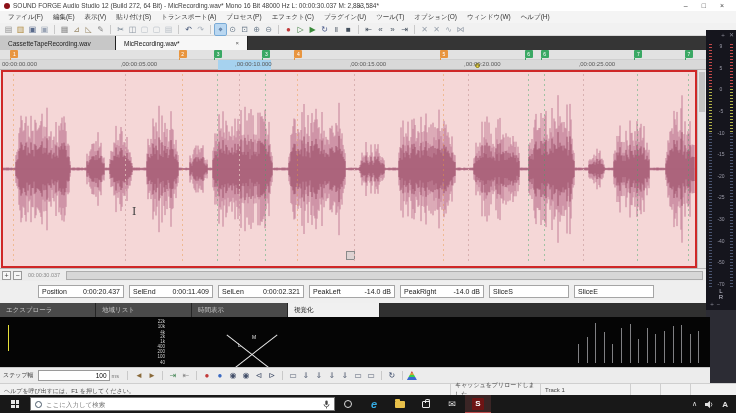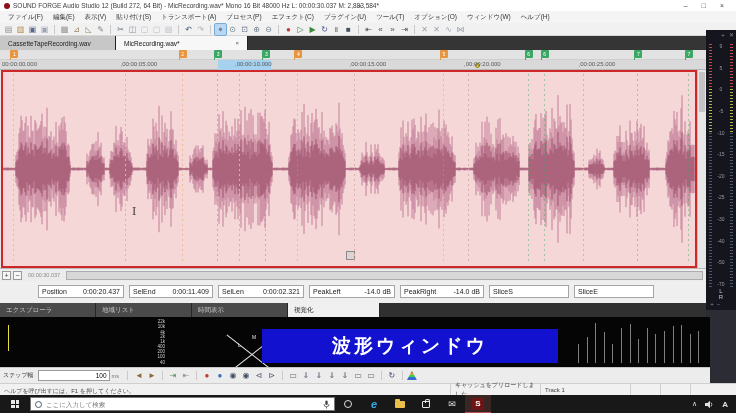--- a/index.html
+++ b/index.html
@@ -359,23 +359,20 @@
       <div class="ptab">地域リスト</div>
       <div class="ptab">時間表示</div>
       <div class="ptab active">視覚化</div>
     </div>
   <div id="panel-close" class="abs">×</div>
 
   <div id="panel-content" class="abs">
     <div id="spec-yellow"></div>
     <div class="xline" style="transform:rotate(38deg);"></div>
     <div class="xline" style="transform:rotate(-38deg);"></div>
-    <div id="banner">
-      <span>波形ウィンドウ</span>
-    </div>
   <div class="freq-label" style="left: 143px; top: 2px;">22k</div>
       <div class="freq-label" style="left: 143px; top: 7px;">10k</div>
       <div class="freq-label" style="left: 143px; top: 12.5px;">4k</div>
       <div class="freq-label" style="left: 143px; top: 17px;">2k</div>
       <div class="freq-label" style="left: 143px; top: 21.5px;">1k</div>
       <div class="freq-label" style="left: 143px; top: 27px;">400</div>
       <div class="freq-label" style="left: 143px; top: 32px;">200</div>
       <div class="freq-label" style="left: 143px; top: 37px;">100</div>
       <div class="freq-label" style="left: 143px; top: 43px;">40</div>
       <div class="chan-label" style="left: 252px; top: 17px;">M</div>

